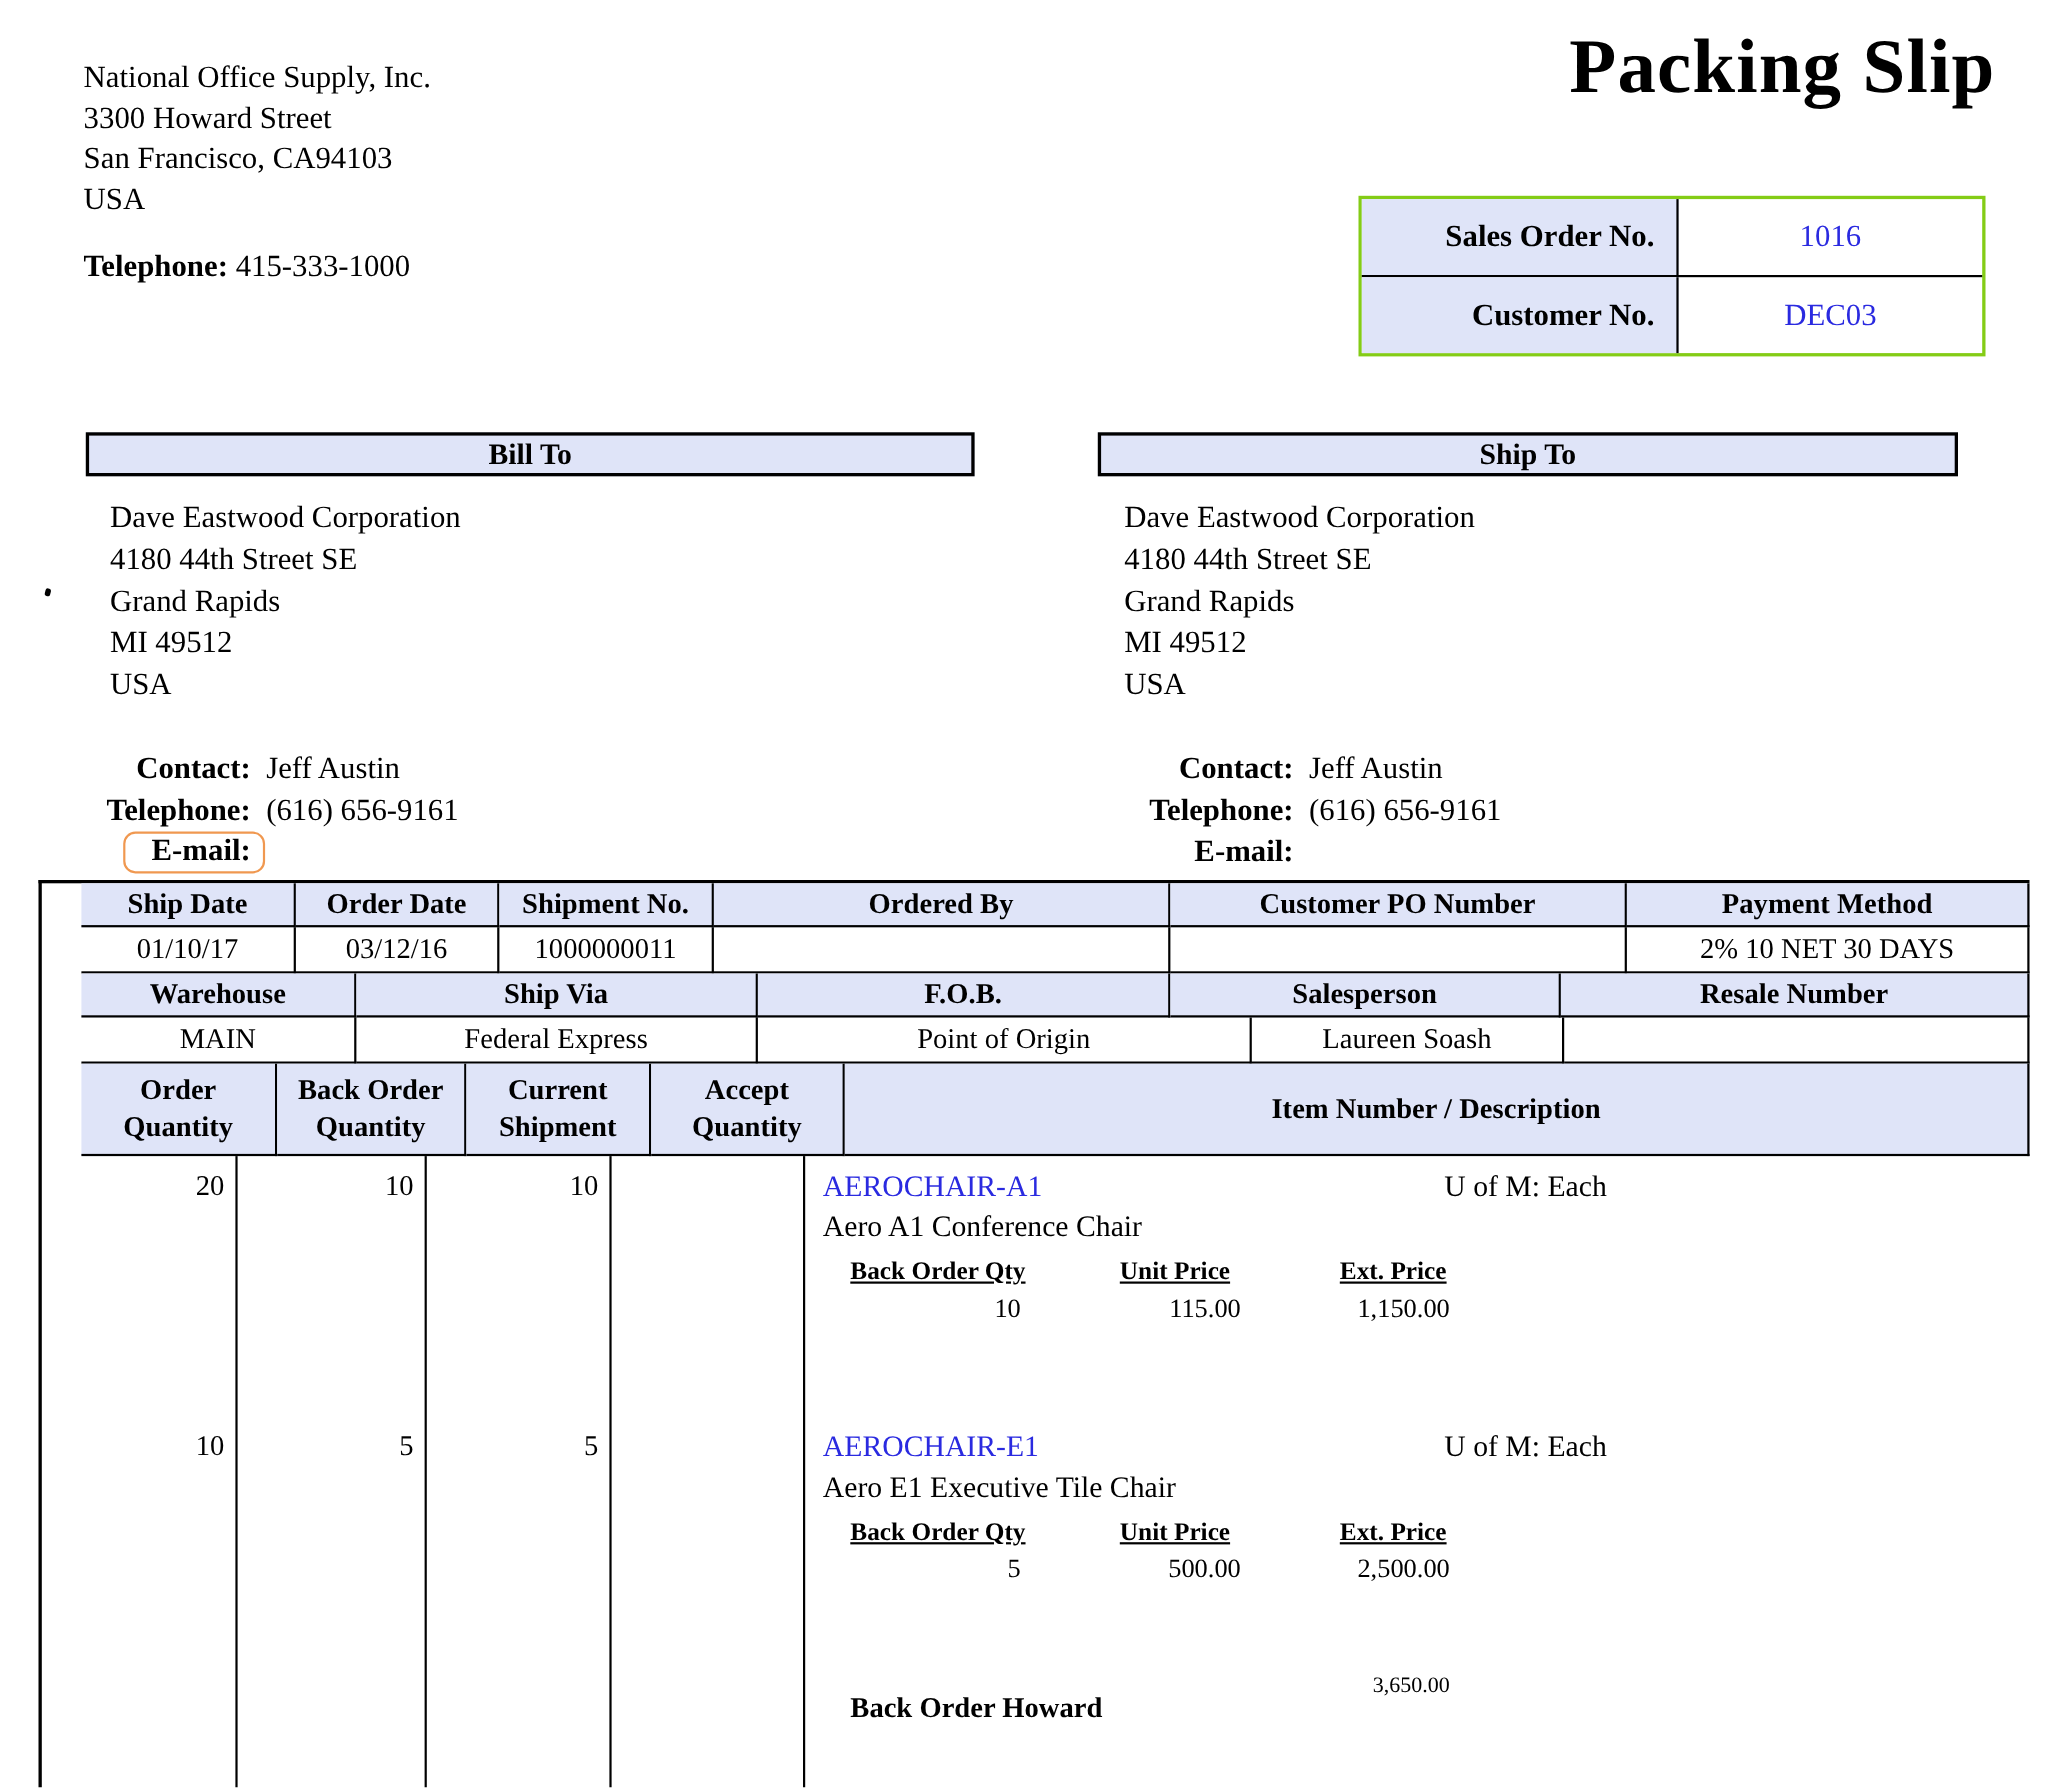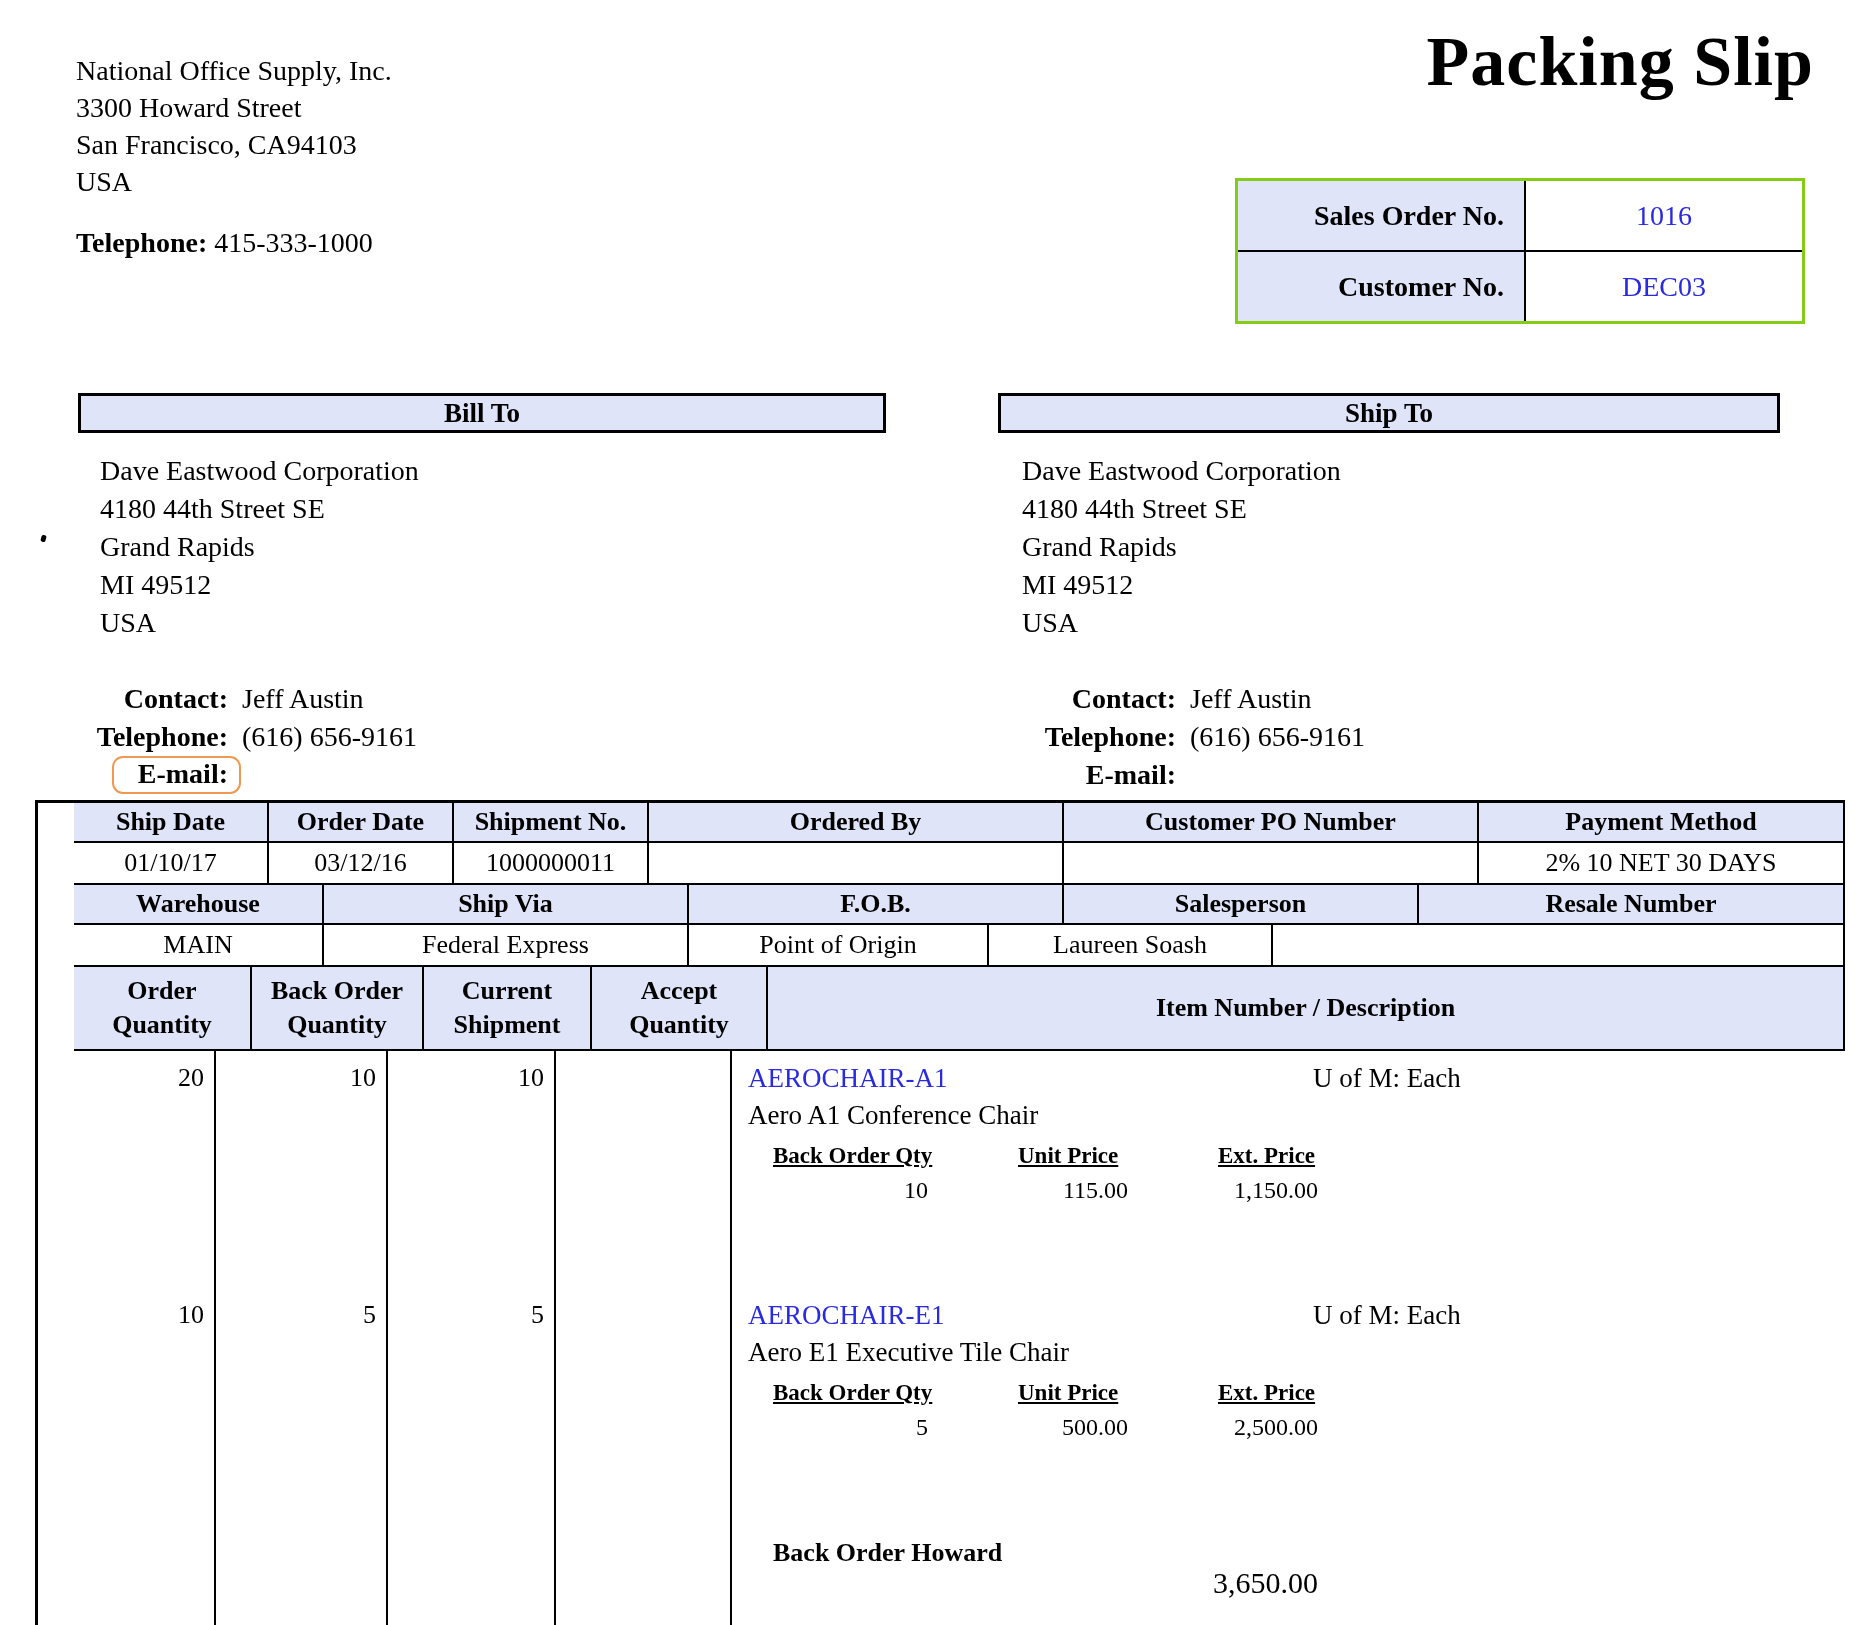--- a/index.html
+++ b/index.html
@@ -64,21 +64,21 @@
   .itm-desc{position:absolute;left:16px;top:37px;}
   .sub-h{position:absolute;top:80px;font-size:23px;font-weight:bold;text-decoration:underline;}
   .sh-1{left:41px;}
   .sh-2{left:286px;}
   .sh-3{left:486px;}
   .sub-v{position:absolute;top:114px;width:160px;text-align:right;font-size:24px;}
   .sv-1{left:36px;}
   .sv-2{left:236px;}
   .sv-3{left:426px;}
   .bo-total-label{position:absolute;left:41px;top:487px;font-size:26px;font-weight:bold;}
-  .bo-total-value{position:absolute;left:426px;top:515px;width:160px;text-align:right;font-size:30px;}
+  .bo-total-value{position:absolute;left:426px;top:470px;width:160px;text-align:right;font-size:20px;}
 </style>
 </head>
 <body>
 
 <div id="page">
 
   <div class="company">
     <div>National Office Supply, Inc.</div>
     <div>3300 Howard Street</div>
     <div>San Francisco, CA94103</div>
@@ -169,21 +169,21 @@
     <div class="grow">
       <div class="cell hcell h38" style="width:250px">Warehouse</div>
       <div class="cell hcell h38" style="width:365px">Ship Via</div>
       <div class="cell hcell h38" style="width:375px">F.O.B.</div>
       <div class="cell hcell h38" style="width:355px">Salesperson</div>
       <div class="cell hcell h38" style="flex:1">Resale Number</div>
     </div>
     <div class="grow">
       <div class="cell h40" style="width:250px">MAIN</div>
       <div class="cell h40" style="width:365px">Federal Express</div>
-      <div class="cell h40" style="width:300px">Point of Origin</div>
+      <div class="cell h40" style="width:449px">Point of Origin</div>
       <div class="cell h40" style="width:284px">Laureen Soash</div>
       <div class="cell h40" style="flex:1"></div>
     </div>
 
     <div class="grow items-header">
       <div class="cell hcell" style="width:178px">Order Quantity</div>
       <div class="cell hcell" style="width:172px">Back Order Quantity</div>
       <div class="cell hcell" style="width:168px">Current Shipment</div>
       <div class="cell hcell" style="width:176px">Accept Quantity</div>
       <div class="cell hcell" style="flex:1">Item Number / Description</div>

